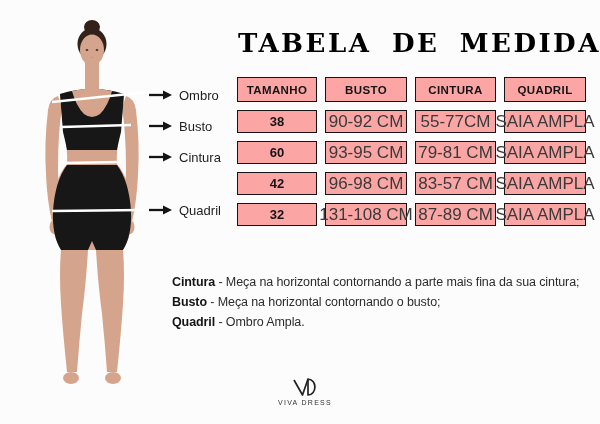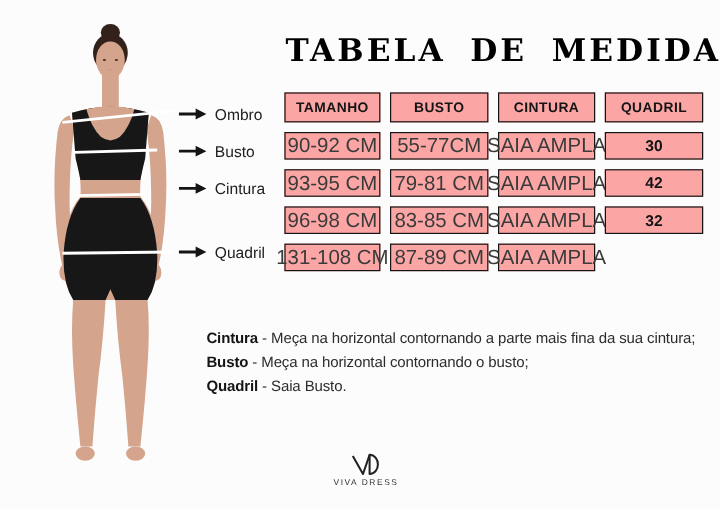--- a/index.html
+++ b/index.html
@@ -137,44 +137,45 @@
   </div>
 
   <div class="title">TABELA DE MEDIDA</div>
 
   <div class="size-table">
     <div class="cell head">TAMANHO</div>
     <div class="cell head">BUSTO</div>
     <div class="cell head">CINTURA</div>
     <div class="cell head">QUADRIL</div>
 
+    <div class="cell size">38</div>
     <div class="cell val">90-92 CM</div>
     <div class="cell val">55-77CM</div>
     <div class="cell val">SAIA AMPLA</div>
 
-    <div class="cell size">30</div>
+    <div class="cell size">60</div>
     <div class="cell val">93-95 CM</div>
     <div class="cell val">79-81 CM</div>
     <div class="cell val">SAIA AMPLA</div>
 
     <div class="cell size">42</div>
     <div class="cell val">96-98 CM</div>
-    <div class="cell val">83-85 CM</div>
+    <div class="cell val">83-57 CM</div>
     <div class="cell val">SAIA AMPLA</div>
 
     <div class="cell size">32</div>
     <div class="cell val">131-108 CM</div>
     <div class="cell val">87-89 CM</div>
     <div class="cell val">SAIA AMPLA</div>
   </div>
 
   <div class="notes">
     <div><strong>Cintura</strong><span> - Meça na horizontal contornando a parte mais fina da sua cintura;</span></div>
     <div><strong>Busto</strong><span> - Meça na horizontal contornando o busto;</span></div>
-    <div><strong>Quadril</strong><span> - Saia Busto.</span></div>
+    <div><strong>Quadril</strong><span> - Ombro Ampla.</span></div>
   </div>
 
   <div class="logo">
     <svg width="30" height="22" viewBox="0 0 30 22">
       <path d="M4 4 L12.5 19 L18 3" fill="none" stroke="#222" stroke-width="1.7" stroke-linejoin="round"></path>
       <path d="M18 3 L18 19 C27 18.6 27.5 3.6 18 3 Z" fill="none" stroke="#222" stroke-width="1.7" stroke-linejoin="round"></path>
     </svg>
     <div class="brand-name">VIVA DRESS</div>
   </div>
 

